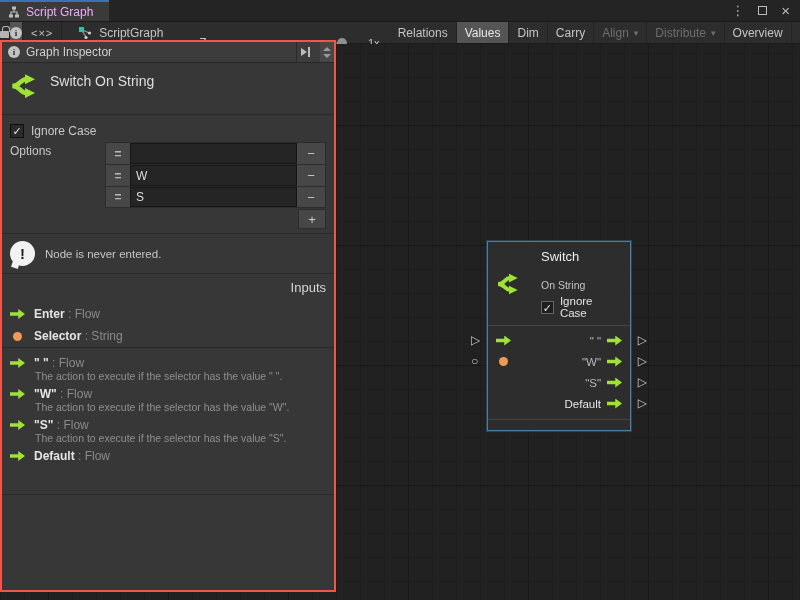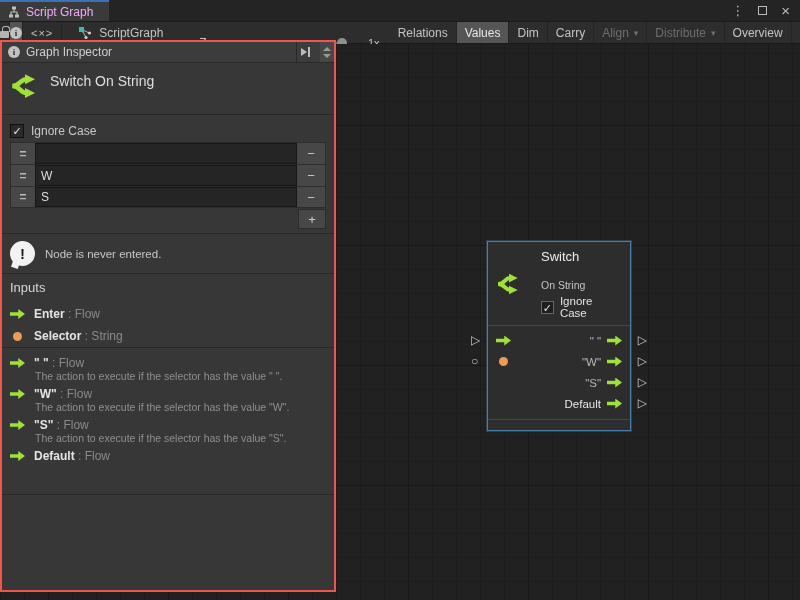--- a/index.html
+++ b/index.html
@@ -71,21 +71,21 @@
   .opt-input { flex:1; background:#252525; border:1px solid #161616; color:#dedede; font-size:12px; padding:0 5px; font-family:"Liberation Sans", sans-serif; outline:none; min-width:0; }
   .opt-minus { width:28px; background:#474747; color:#cccccc; display:flex; align-items:center; justify-content:center; font-size:13px; }
   .opt-addrow { display:flex; justify-content:flex-end; height:20px; margin-top:1px; }
   .opt-plus { width:28px; background:#474747; color:#cccccc; display:flex; align-items:center; justify-content:center; font-size:13px; border:1px solid #2c2c2c; }
 
   .insp-warning { height:40px; display:flex; align-items:center; gap:10px; padding:0 8px; }
   .bubble { position:relative; width:25px; height:25px; background:#f2f2f2; border-radius:50%; flex:none; display:flex; align-items:center; justify-content:center; color:#1c1c1c; font-weight:bold; font-size:15px; }
   .bubble:after { content:""; position:absolute; left:2px; bottom:-2px; width:7px; height:7px; background:#f2f2f2; transform:rotate(18deg); }
   .warning-text { color:#c6c6c6; font-size:11.5px; }
 
-  .insp-inputs { height:74px; padding:6px 8px 16px 8px; }
+  .insp-inputs { height:74px; padding:6px 8px 16px 8px;text-align:right; }
   .sec-title { font-size:13px; color:#d6d6d6; margin-bottom:8px; }
   .port-row { display:flex; align-items:center; gap:9px; height:22px; }
   .port-name { font-weight:bold; color:#e4e4e4; font-size:12px; }
   .port-type { color:#8a8a8a; font-size:12px; }
   .plug { width:15px; height:10px; flex:none; }
   .plug.flow { background:#9fe134; clip-path:polygon(0 32%,55% 32%,55% 0,100% 50%,55% 100%,55% 68%,0 68%); }
   .plug.value { width:9px; height:9px; border-radius:50%; background:#ef9a57; margin:0 3px; }
 
   .insp-outputs { height:147px; padding:6px 8px 0 8px; }
   .out-item { margin-bottom:1px; }
@@ -294,20 +294,21 @@
     </span>
     <span class="node-title-text">Switch On String</span>
   </div>
 
   <div class="isec insp-settings">
     <div class="check-row">
       <span class="checkbox">✓</span>
       <span>Ignore Case</span>
     </div>
     <div class="settings-cols">
+      <div class="options-label">Options</div>
       <div class="options-list">
 
           <div class="opt-row">
             <span class="opt-handle">=</span>
             <input class="opt-input" type="text" value="" style="">
             <span class="opt-minus">−</span>
           </div>
 
           <div class="opt-row">
             <span class="opt-handle">=</span>

